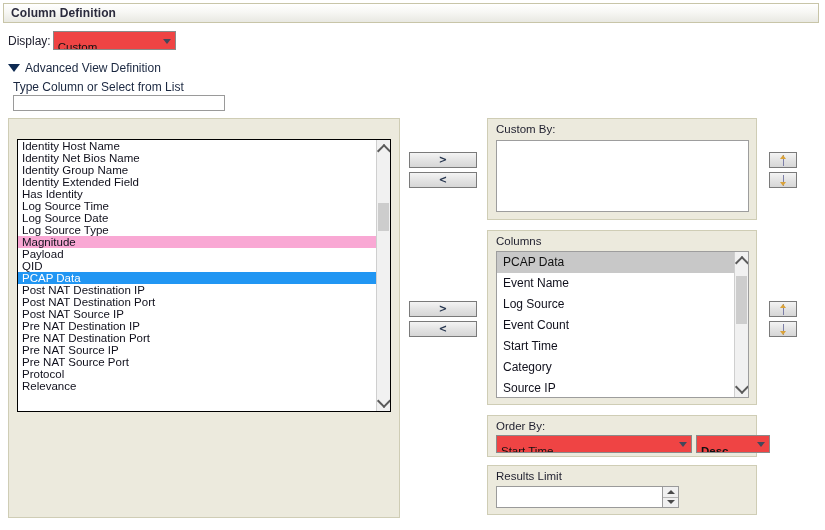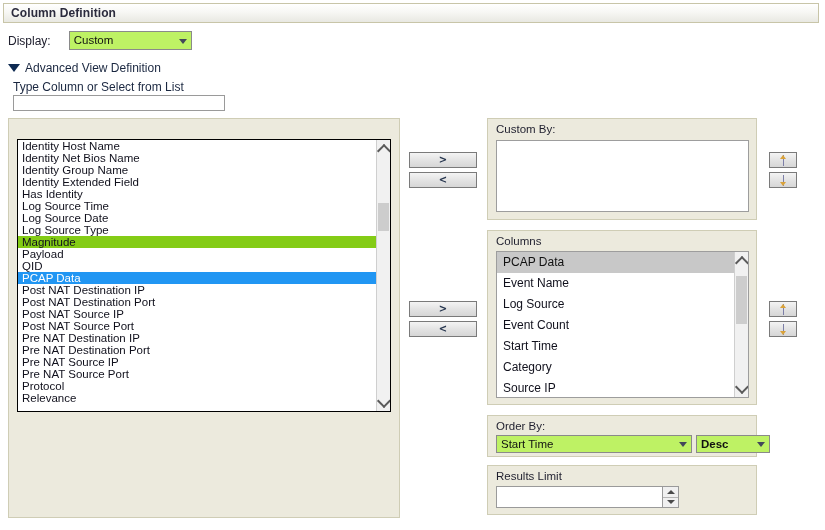--- a/index.html
+++ b/index.html
@@ -44,36 +44,36 @@
     letter-spacing: .1px;
   }
 
   
   .display-row {
     position: absolute;
     left: 8px;
     top: 31px;
     display: flex;
     align-items: center;
-    gap: 16px;
+    gap: 0px;
   }
   .display-label {
     font-size: 12px;
     color: #20202f;
     margin-right: 2px;
   }
   .sel {
     box-sizing: border-box;
     height: 19px;
     border: 1px solid #8a8a8a;
-    background: #bef264;
+    background: #ef4444;
     font-family: "Liberation Sans", sans-serif;
     font-size: 11.5px;
     color: #111;
-    padding: 0 18px 0 4px;
+    padding: 7px 18px 0 4px;
     line-height: 17px;
     position: relative;
     display: inline-block;
     white-space: nowrap;
     overflow: hidden;
   }
   .sel .caret {
     position: absolute;
     right: 4px;
     top: 50%;
@@ -166,21 +166,21 @@
   .lb-row {
     box-sizing: border-box;
     height: 12px;
     line-height: 12px;
     padding-left: 4px;
     font-size: 11.5px;
     color: #10101c;
     white-space: nowrap;
     overflow: hidden;
   }
-  .lb-row.hover { background: #84cc16; }
+  .lb-row.hover { background: #f9a8d4; }
   .lb-row.selected { background: #2196f3; color: #ffffff; }
 
   
   .vscroll {
     position: absolute;
     right: 0;
     top: 0;
     bottom: 0;
     width: 14px;
     background: #f1f1f1;
@@ -410,21 +410,20 @@
           <div class="lb-row">Log Source Time</div>
           <div class="lb-row">Log Source Date</div>
           <div class="lb-row">Log Source Type</div>
           <div class="lb-row hover">Magnitude</div>
           <div class="lb-row">Payload</div>
           <div class="lb-row">QID</div>
           <div class="lb-row selected">PCAP Data</div>
           <div class="lb-row">Post NAT Destination IP</div>
           <div class="lb-row">Post NAT Destination Port</div>
           <div class="lb-row">Post NAT Source IP</div>
-          <div class="lb-row">Post NAT Source Port</div>
           <div class="lb-row">Pre NAT Destination IP</div>
           <div class="lb-row">Pre NAT Destination Port</div>
           <div class="lb-row">Pre NAT Source IP</div>
           <div class="lb-row">Pre NAT Source Port</div>
           <div class="lb-row">Protocol</div>
           <div class="lb-row">Relevance</div>
         </div>
       <div class="vscroll">
         <div class="vs-arrow up">
             <span class="chev up"></span>

